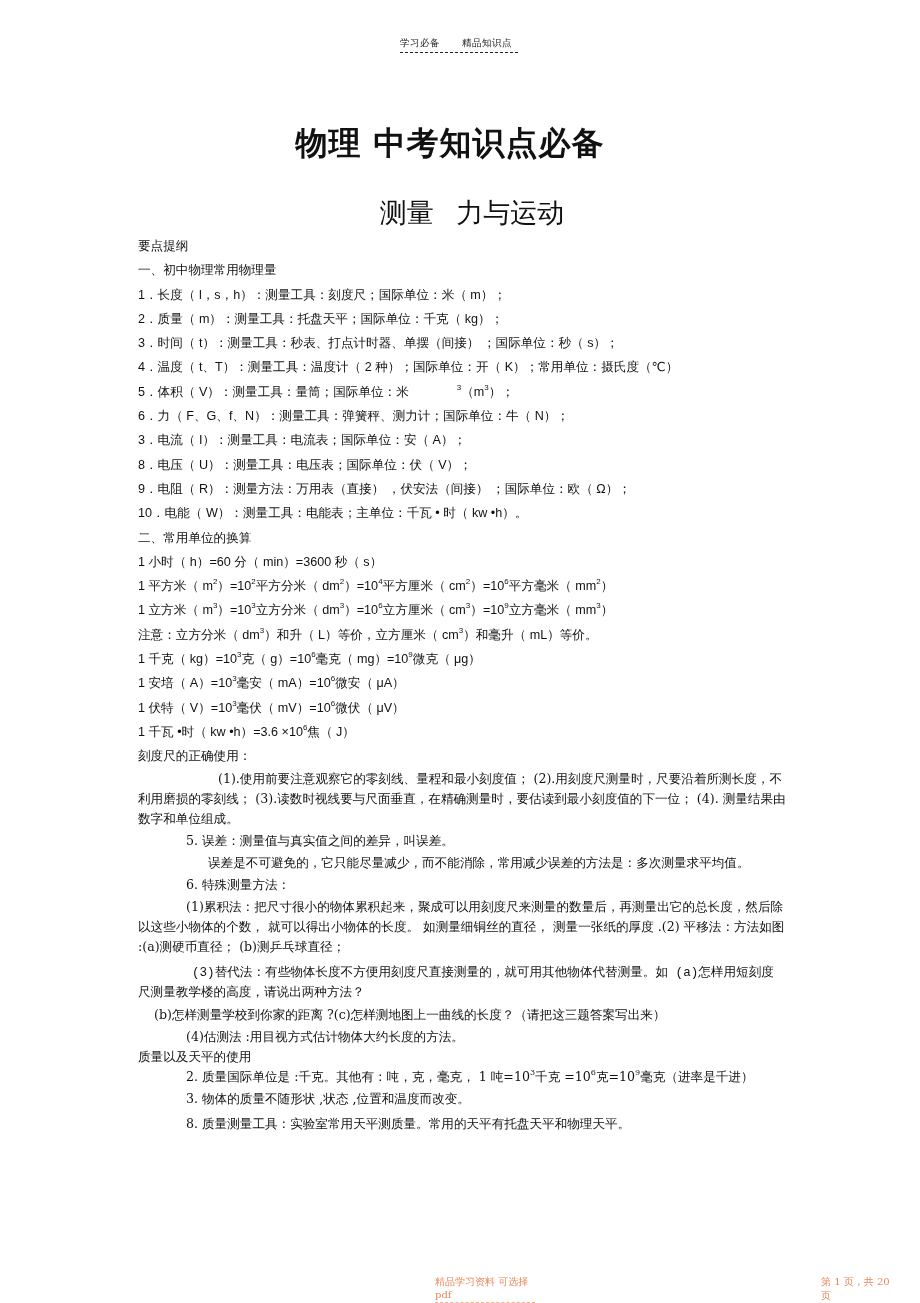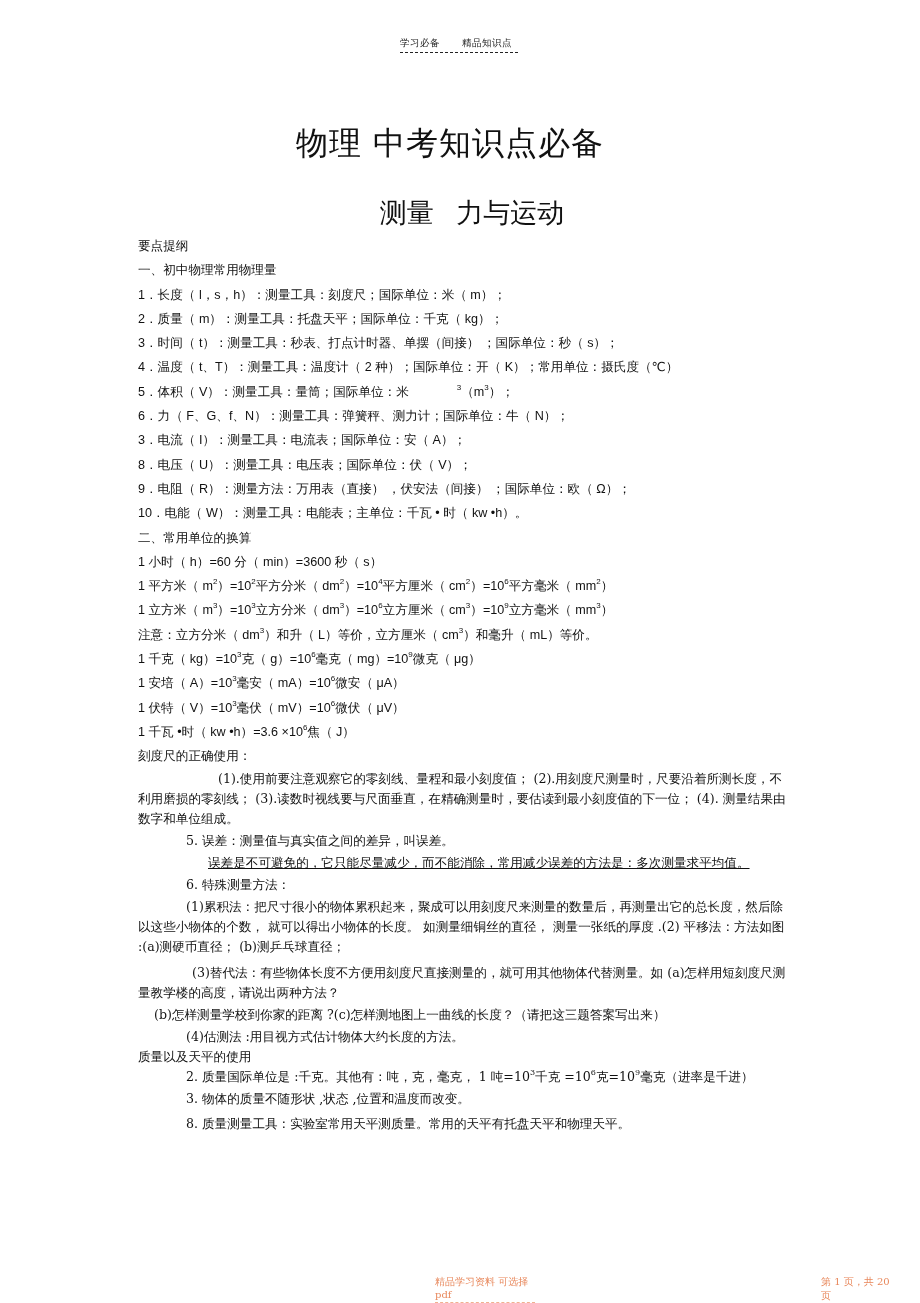--- a/index.html
+++ b/index.html
@@ -11,21 +11,21 @@
   .hdr {
     position: absolute; top: 37px; left: 400px; width: 120px;
     font-size: 9.5px; color: #222; letter-spacing: 0.5px;
   }
   .hdr .gap { display: inline-block; width: 22px; }
   .hdr .dash {
     margin-top: 2px; height: 0; border-top: 1.4px dashed #222; width: 118px;
   }
   .title {
     position: absolute; top: 122px; left: 0; width: 900px; text-align: center;
-    font-size: 32px; letter-spacing: 1px; font-weight: normal; margin: 0;
+    font-size: 32px; letter-spacing: 1px; font-weight: bold; margin: 0;
   }
   .subtitle {
     position: absolute; top: 195px; left: 0; width: 944px; text-align: center;
     font-size: 27px; font-weight: normal; margin: 0; word-spacing: 14px;
   }
   .content {
     position: absolute; top: 234px; left: 138px; width: 648px;
     font-size: 12.6px; line-height: 24.3px;
   }
   .ln { white-space: nowrap; }
@@ -88,25 +88,25 @@
   <div class="ln sans">
     <span>1 伏特（ V）=10</span><sup>3</sup><span>毫伏（ mV）=10</span><sup>6</sup><span>微伏（ μV）</span>
   </div>
   <div class="ln sans">
     <span>1 千瓦 •时（ kw •h）=3.6 ×10</span><sup>6</sup><span>焦（ J）</span>
   </div>
 
   <div class="ln">刻度尺的正确使用：</div>
   <div class="ln wrap" style="text-indent:80px;"><span>(1).使用前要注意观察它的零刻线、量程和最小刻度值；            (2).用刻度尺测量时，尺要沿着所测长度，不利用磨损的零刻线；        (3).读数时视线要与尺面垂直，在精确测量时，要估读到最小刻度值的下一位；     (4). 测量结果由数字和单位组成。</span></div>
   <div class="ln ind1">5. 误差：测量值与真实值之间的差异，叫误差。</div>
-  <div class="ln wrap" style="text-indent:70px;text-decoration:underline;"><span>误差是不可避免的，它只能尽量减少，而不能消除，常用减少误差的方法是：多次测量求平均值。</span></div>
+  <div class="ln wrap" style="text-indent:70px;"><span>误差是不可避免的，它只能尽量减少，而不能消除，常用减少误差的方法是：多次测量求平均值。</span></div>
   <div class="ln ind1">6. 特殊测量方法：</div>
   <div class="ln wrap" style="text-indent:48px;"><span>(1)累积法：把尺寸很小的物体累积起来，聚成可以用刻度尺来测量的数量后，再测量出它的总长度，然后除以这些小物体的个数，        就可以得出小物体的长度。    如测量细铜丝的直径，    测量一张纸的厚度   .(2) 平移法：方法如图   :(a)测硬币直径；      (b)测乒乓球直径；</span></div>
   <div class="blk-gap"></div>
-  <div class="ln wrap" style="text-indent:54px;"><span>(3)替代法：有些物体长度不方便用刻度尺直接测量的，就可用其他物体代替测量。如               (a)怎样用短刻度尺测量教学楼的高度，请说出两种方法？</span></div>
+  <div class="ln wrap" style="text-indent:54px;font-family:Liberation Mono, monospace;"><span>(3)替代法：有些物体长度不方便用刻度尺直接测量的，就可用其他物体代替测量。如               (a)怎样用短刻度尺测量教学楼的高度，请说出两种方法？</span></div>
   <div class="ln ind3">(b)怎样测量学校到你家的距离     ?(c)怎样测地图上一曲线的长度？（请把这三题答案写出来）</div>
   <div class="ln ind1" style="line-height:20px;">(4)估测法 :用目视方式估计物体大约长度的方法。</div>
 
   <div class="ln" style="line-height:20px;">质量以及天平的使用</div>
   <div class="ln wrap" style="text-indent:48px;">
     <span>2. 质量国际单位是   :千克。其他有：吨，克，毫克，      1 吨=10</span><sup>3</sup><span>千克 =10</span><sup>6</sup><span>克=10</span><sup>9</sup><span>毫克（进率是千进）</span>
   </div>
   <div class="ln ind1">3. 物体的质量不随形状    ,状态 ,位置和温度而改变。</div>
   <div class="ln ind1">8. 质量测量工具：实验室常用天平测质量。常用的天平有托盘天平和物理天平。</div>
 </div>

